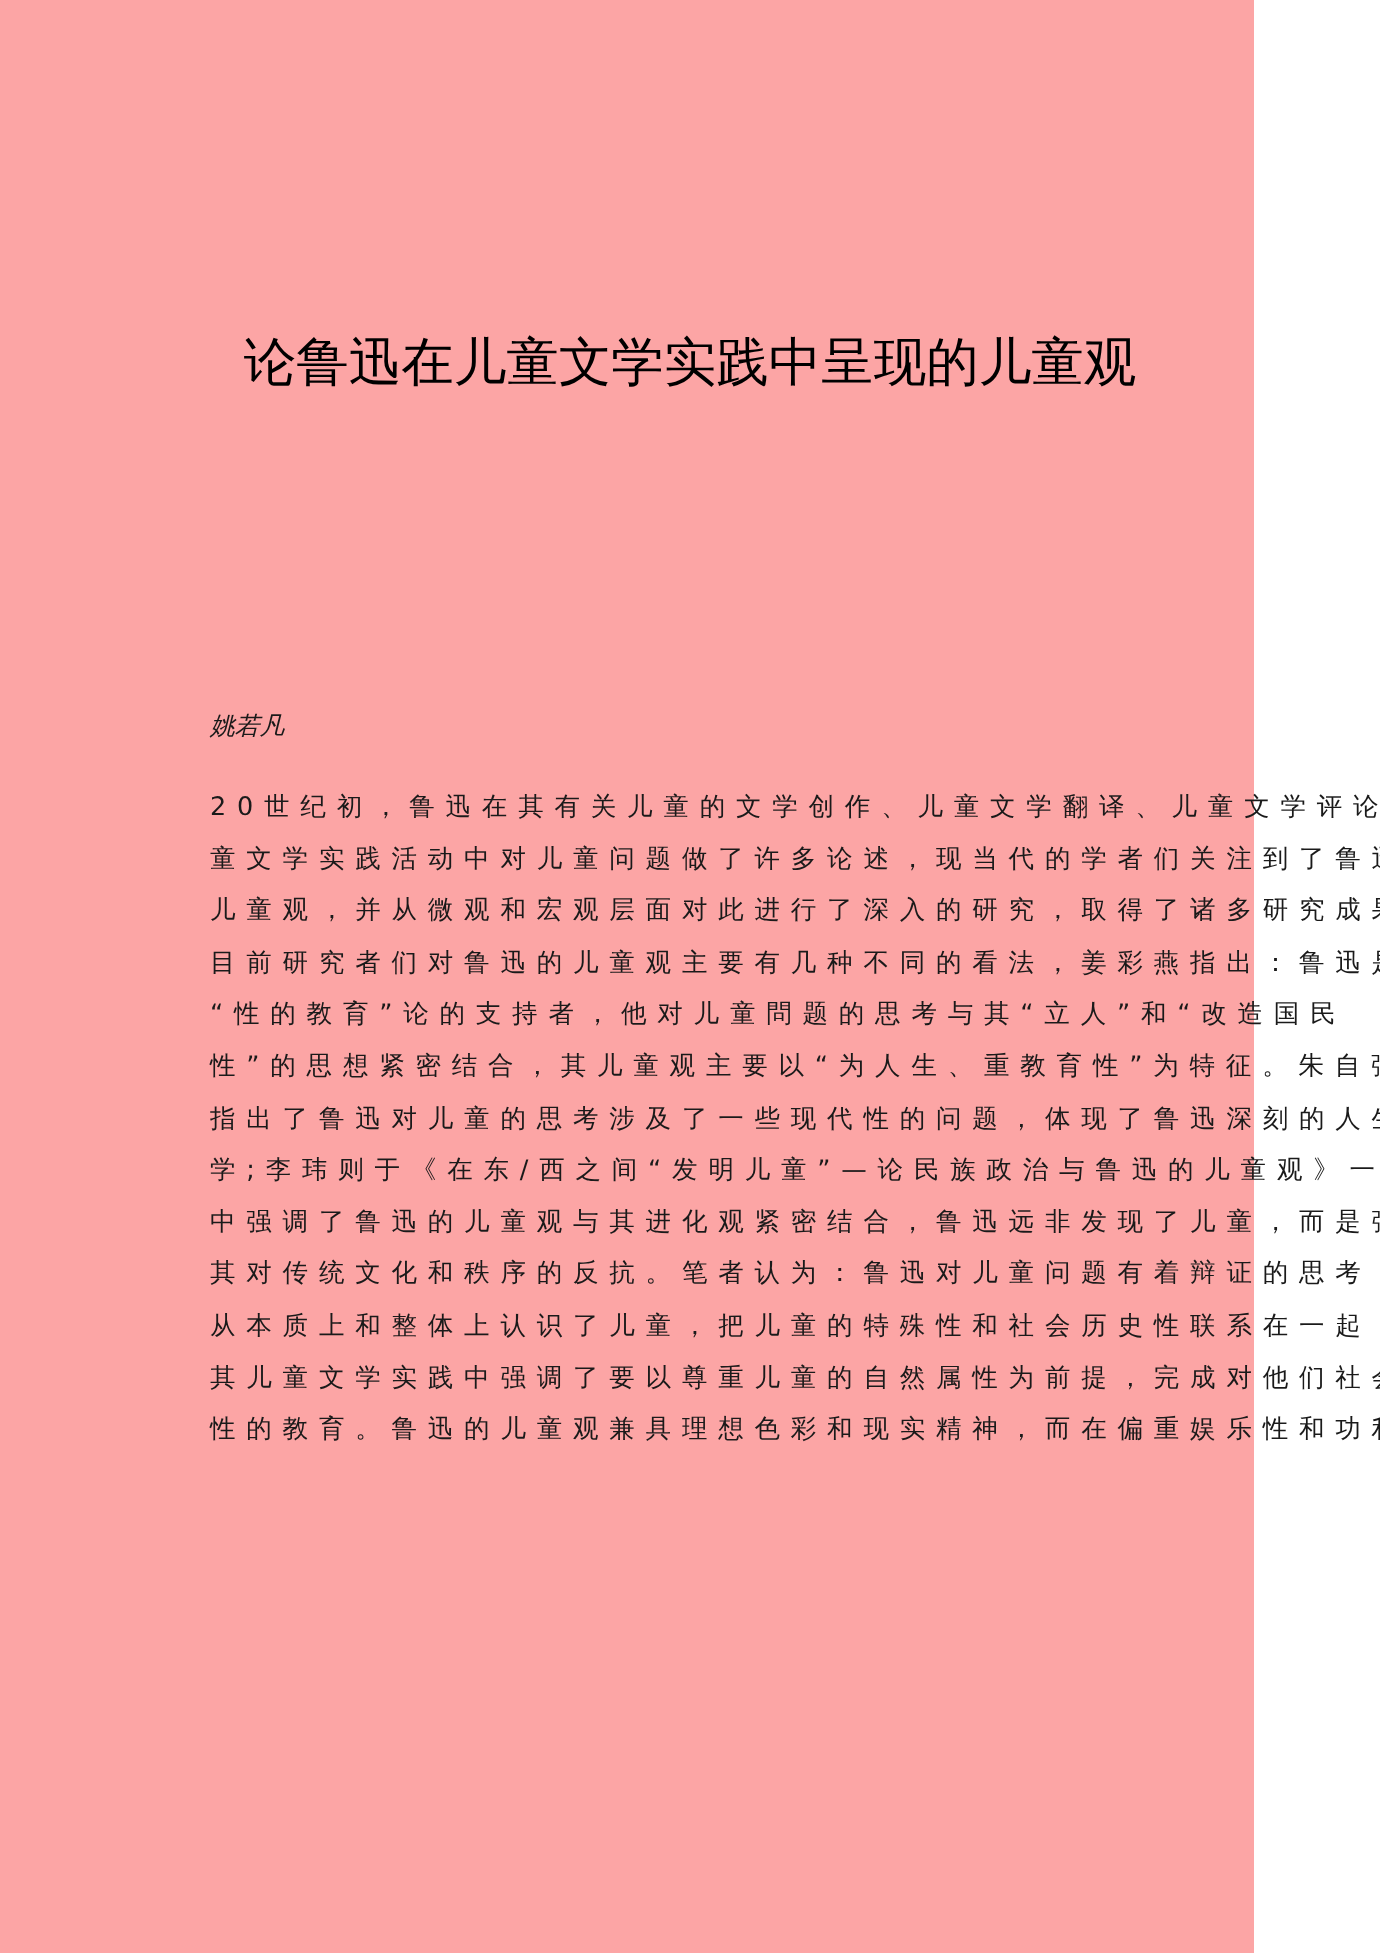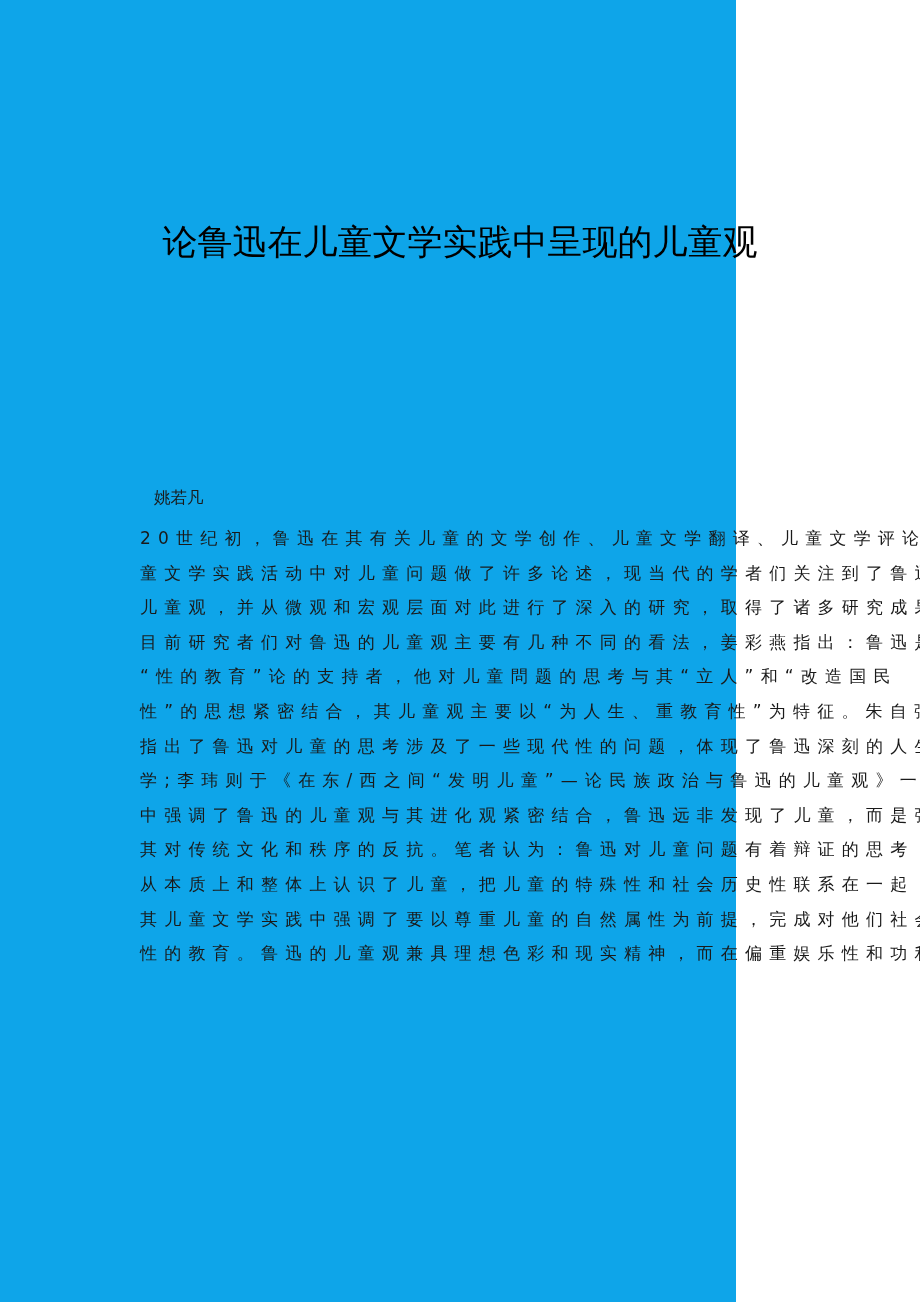--- a/index.html
+++ b/index.html
@@ -10,23 +10,23 @@
     body {
       width: 920px;
       height: 1302px;
       position: relative;
       overflow: hidden;
       color: #111111;
     }
     .page {
       position: absolute;
       left: 0; top: 0;
-      width: 736px;
+      width: 836px;
       height: 1302px;
-      background: #0ea5e9;
+      background: #fca5a5;
     }
     .title {
       position: absolute;
       left: 0;
       top: 218px;
       width: 920px;
       text-align: center;
       font-family: "DejaVu Serif", "Liberation Serif", serif;
       font-size: 35px;
       line-height: 48px;
@@ -36,21 +36,22 @@
       margin: 0;
     }
     .author {
       position: absolute;
       left: 140px;
       top: 472px;
       font-family: "DejaVu Sans", "Liberation Sans", sans-serif;
       font-size: 16.5px;
       line-height: 24px;
       color: #1a1a1a;
-      margin: 14px;
+      margin: 0;
+      font-style: italic;
     }
     .body-text {
       position: absolute;
       left: 140px;
       top: 526px;
       width: 640px;
       font-family: "DejaVu Sans", "Liberation Sans", sans-serif;
       font-size: 17px;
       color: #1a1a1a;
       margin: 0;

